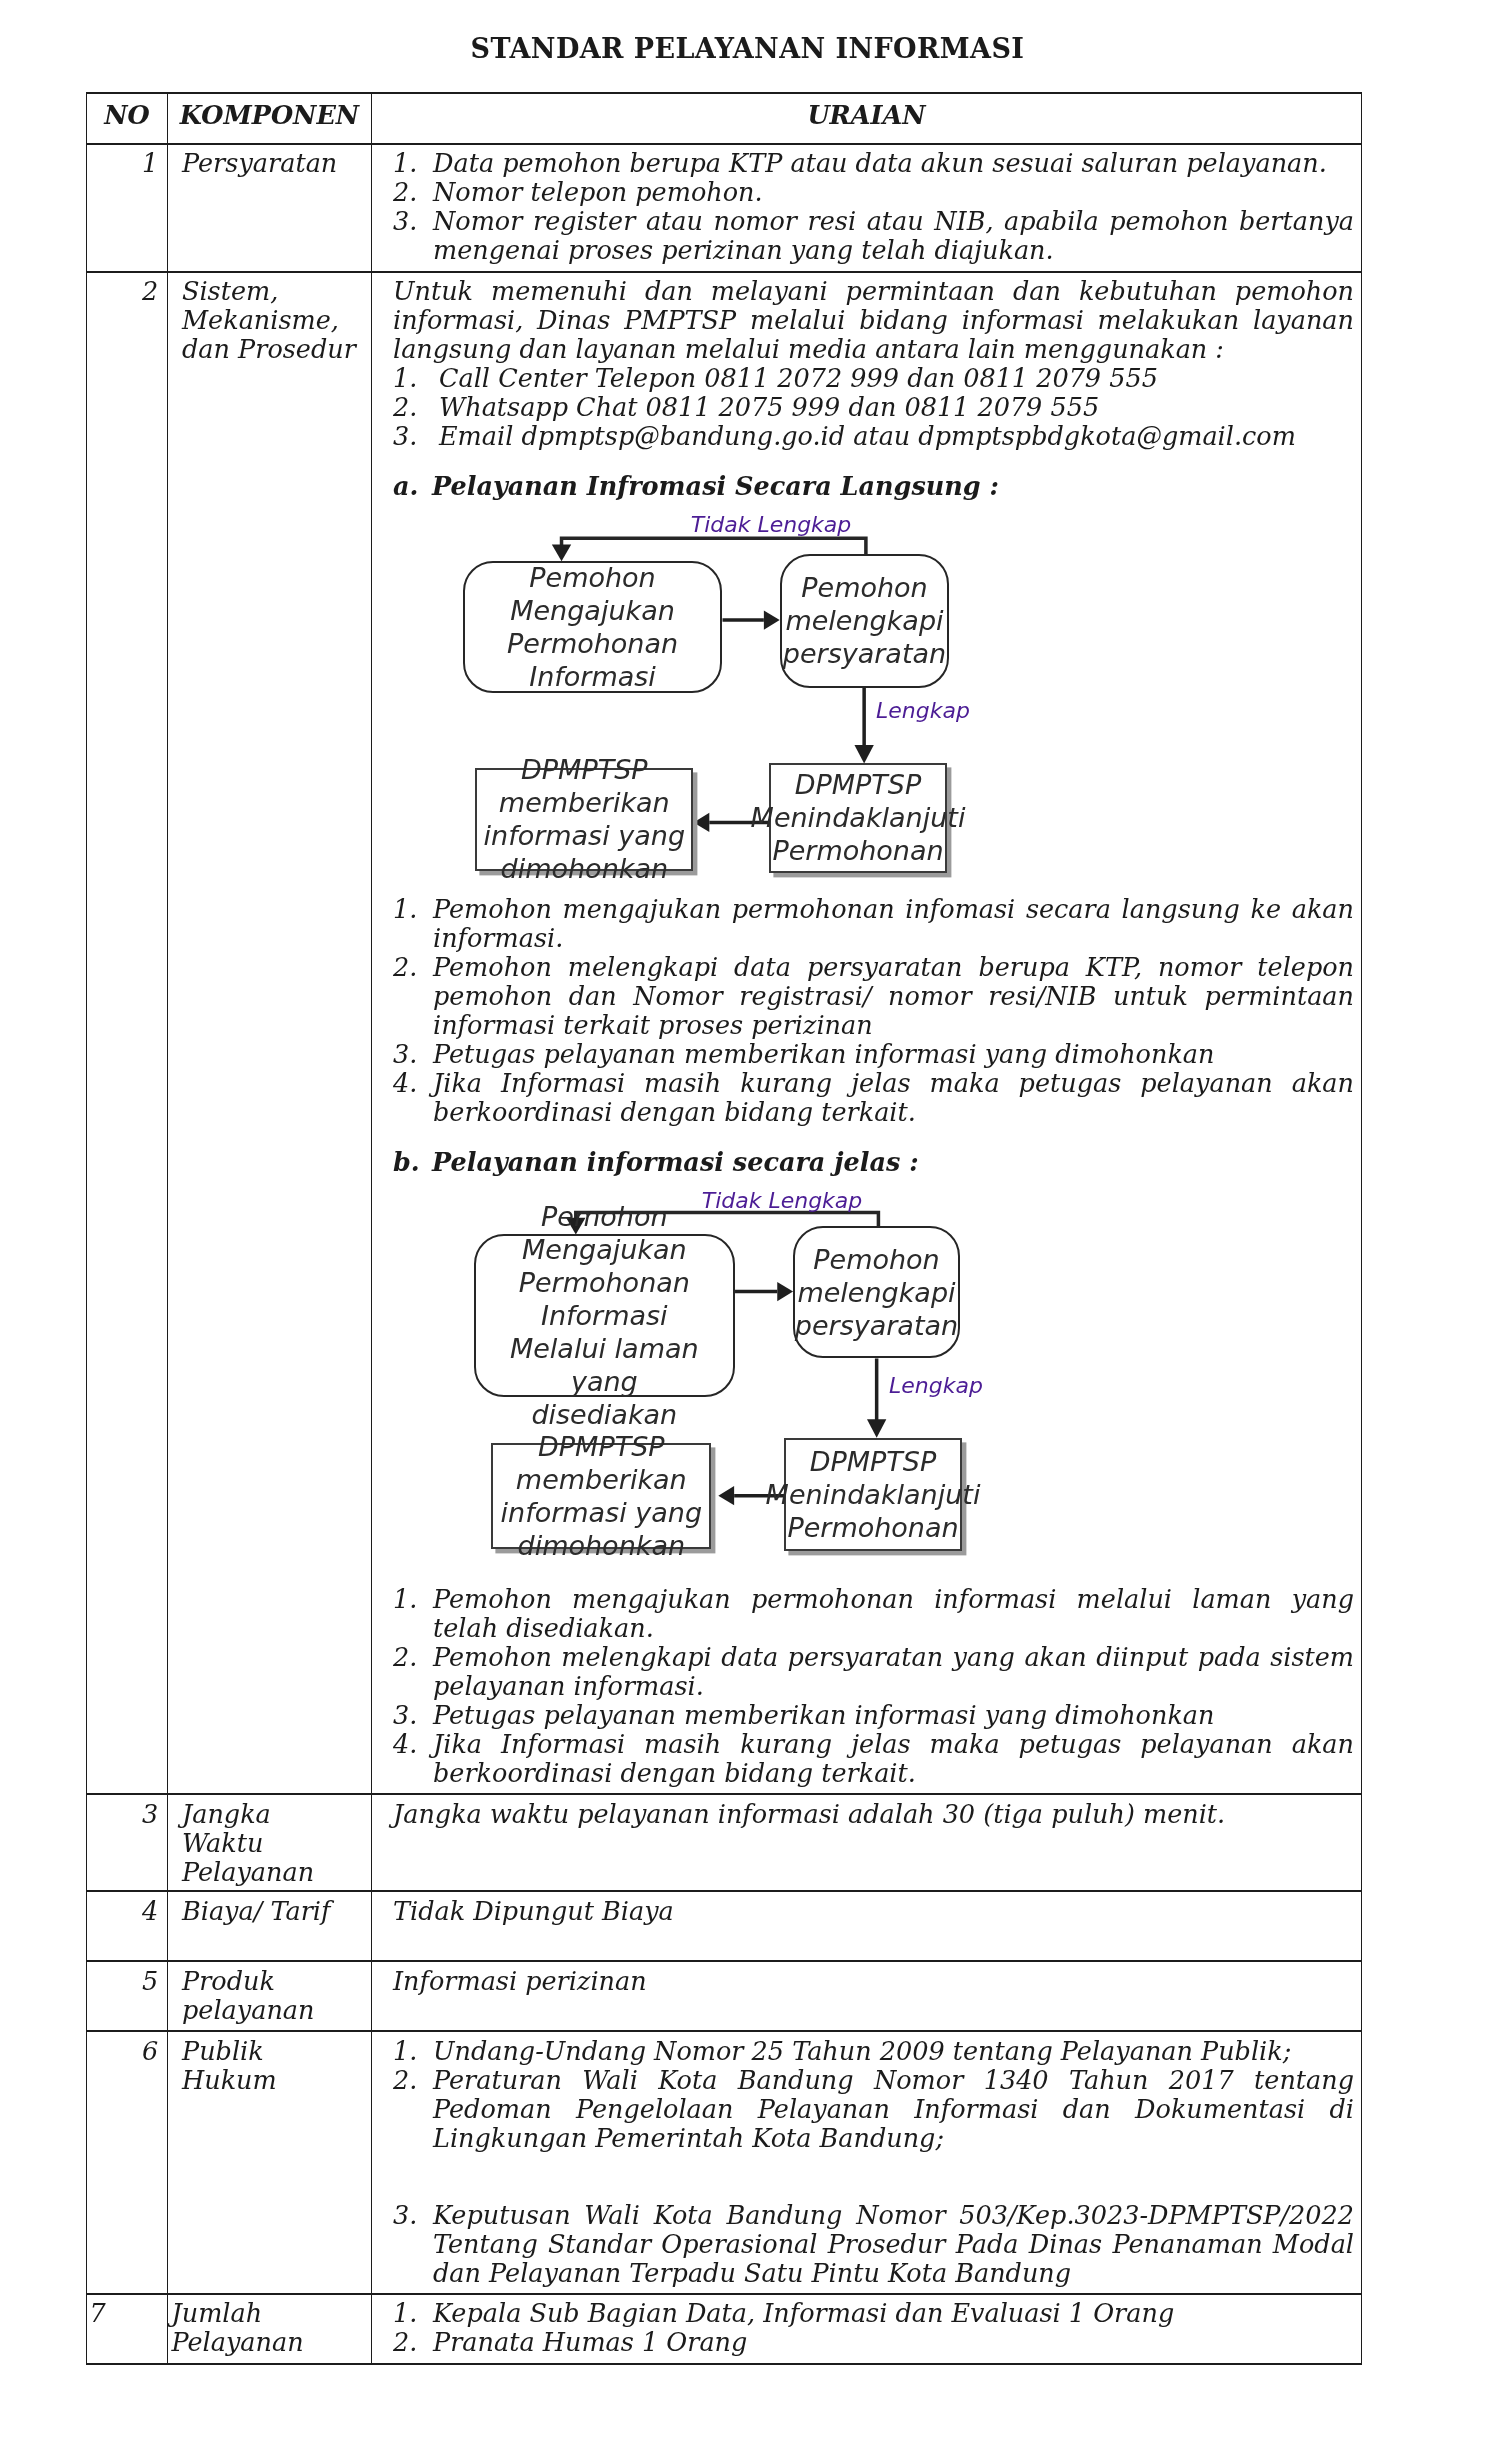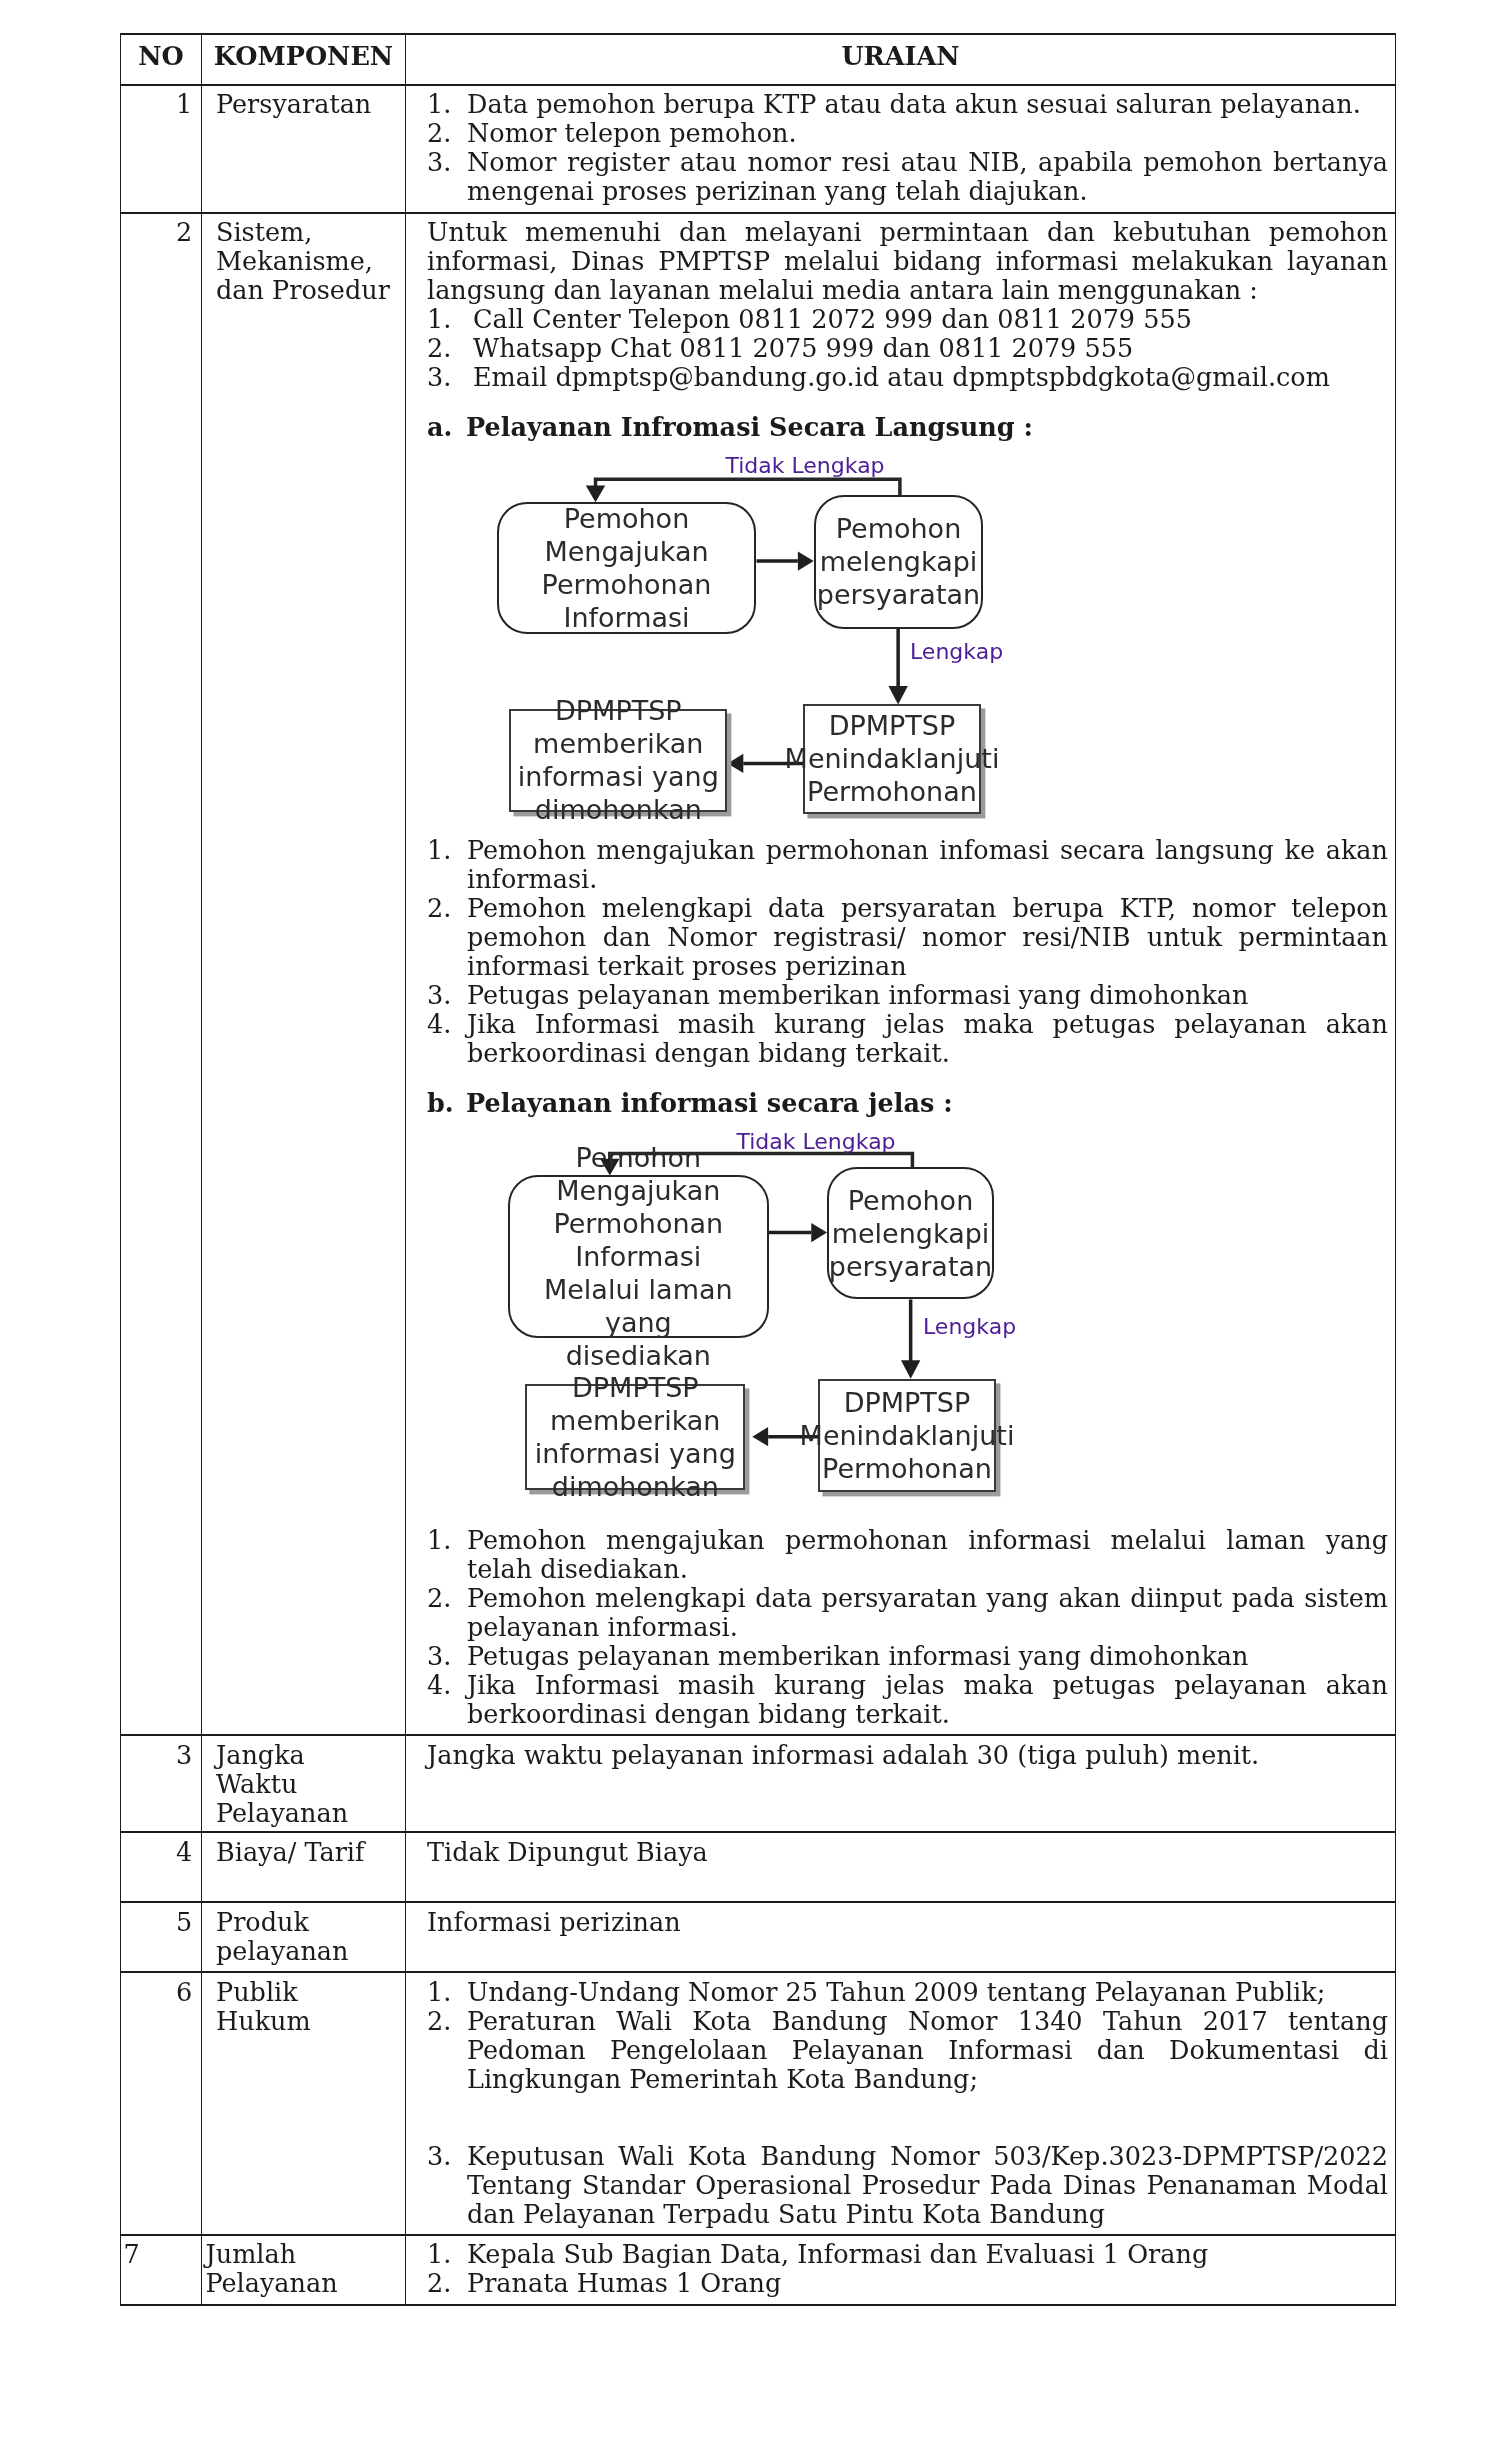--- a/index.html
+++ b/index.html
@@ -14,23 +14,24 @@
 
   .doc-title {
     text-align:center;
     font-size:27px; font-weight:bold;
     letter-spacing:0.4px;
     margin-bottom:28px;
   }
 
   table.std-table {
     border-collapse:collapse;
-    margin-left:120px;
+    margin-left:86px;
     width:1275px;
     table-layout:fixed;
+    font-style:italic;
   }
   .c-no   { width:81px; }
   .c-komp { width:204px; }
   .c-ur   { width:990px; }
 
   th, td {
     border:1.8px solid #1c1c1c;
     border-top-width:2.6px; border-bottom-width:2.6px;
     vertical-align:top;
     font-size:25.5px; line-height:29px;
@@ -88,20 +89,21 @@
     position:absolute;
     font-size:22px; color:#4c1d95; white-space:nowrap;
   }
   .fc-label.centered { transform:translateX(-50%); }
 </style>
 </head>
 <body>
 
 <div class="page">
 
+  <div class="doc-title">STANDAR PELAYANAN INFORMASI</div>
 
   <table class="std-table">
     <colgroup>
         <col class="c-no">
         <col class="c-komp">
         <col class="c-ur">
       </colgroup>
     <thead>
       <tr>
         <th>NO</th>

